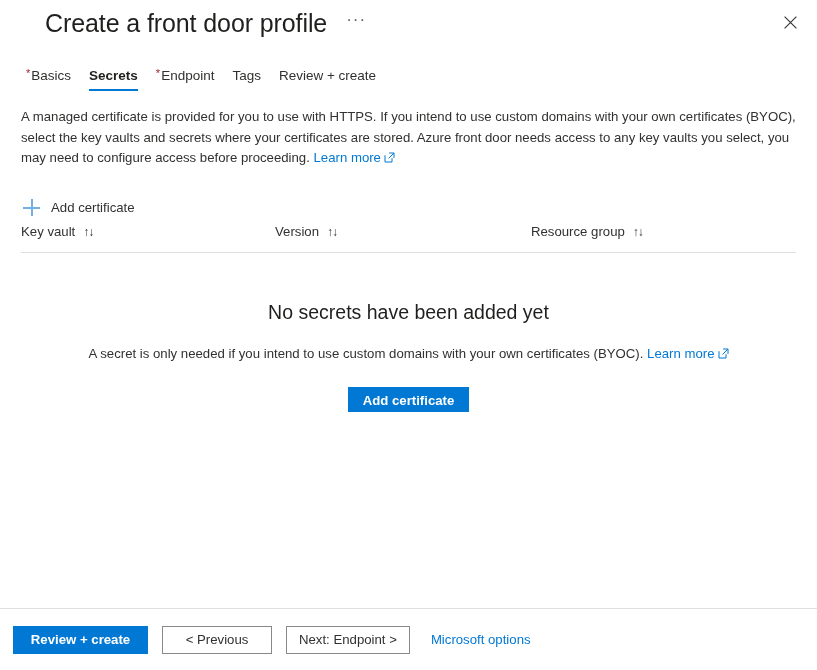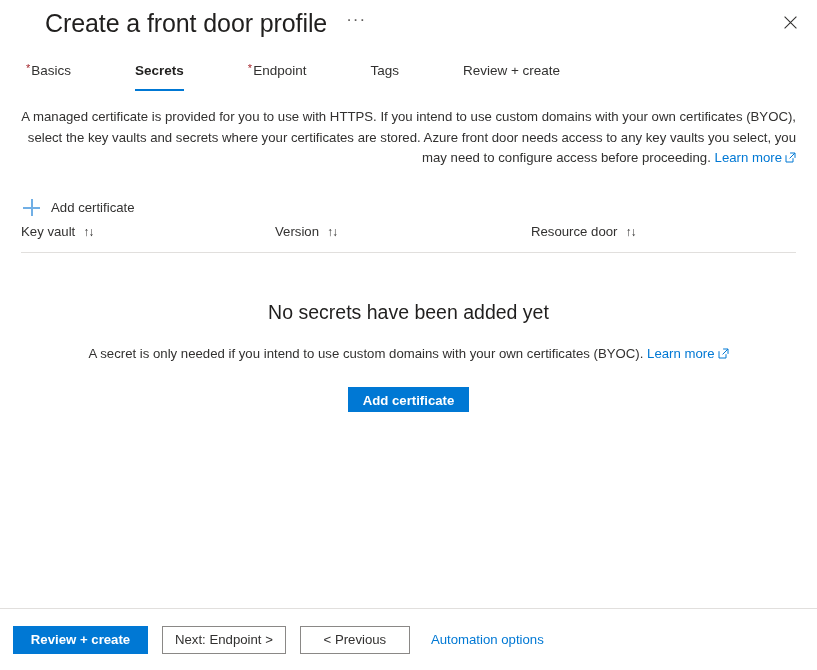--- a/index.html
+++ b/index.html
@@ -60,24 +60,24 @@
     display: flex;
     align-items: center;
     justify-content: center;
     cursor: pointer;
   }
   .close-btn svg { display: block; }
 
   
   .tabs {
     display: flex;
+    align-items: flex-end;
     padding-left: 17px;
     margin-top: 24px;
     height: 31px;
-    gap: 46px;
   }
   .tab {
     position: relative;
     font-size: 13.5px;
     color: #323130;
     padding: 0 9px 9px 9px;
     cursor: pointer;
     white-space: nowrap;
     line-height: 17px;
   }
@@ -105,21 +105,20 @@
   
   .content {
     padding: 0 21px;
   }
   .desc {
     font-size: 13.2px;
     line-height: 20.5px;
     color: #323130;
     max-width: 792px;
     margin-top: 14px;
-    text-align: right;
   }
   a.link {
     color: #0078d4;
     text-decoration: none;
     cursor: pointer;
     white-space: nowrap;
   }
   .ext-icon {
     display: inline-block;
     vertical-align: -1px;
@@ -328,21 +327,21 @@
     <div class="thead">
       <div class="th col-keyvault">
         <span>Key vault</span>
         <span class="sort">↑↓</span>
       </div>
       <div class="th col-version">
         <span>Version</span>
         <span class="sort">↑↓</span>
       </div>
       <div class="th col-rg">
-        <span>Resource door</span>
+        <span>Resource group</span>
         <span class="sort">↑↓</span>
       </div>
     </div>
   </div>
 
   <div class="empty">
     <div class="empty-title">No secrets have been added yet</div>
     <div class="empty-sub">
       <span>A secret is only needed if you intend to use custom domains with your own certificates (BYOC).</span>
       <a class="link"><span>Learn more</span><span class="ext-icon"><svg width="11" height="11" viewBox="0 0 11 11">
@@ -351,16 +350,16 @@
               <path d="M4.6 6.4 L9.8 1.2" stroke="#0078d4" stroke-width="1" fill="none"></path>
             </svg></span></a>
     </div>
     <div class="primary-btn">Add certificate</div>
   </div>
 
 </div>
 
 <div class="footer">
   <div class="btn btn-primary">Review + create</div>
+  <div class="btn btn-default">&lt; Previous</div>
   <div class="btn btn-default">Next: Endpoint &gt;</div>
-  <div class="btn btn-default">&lt; Previous</div>
-  <a class="footer-link">Automation options</a>
+  <a class="footer-link">Microsoft options</a>
 </div>
 
 </body></html>

